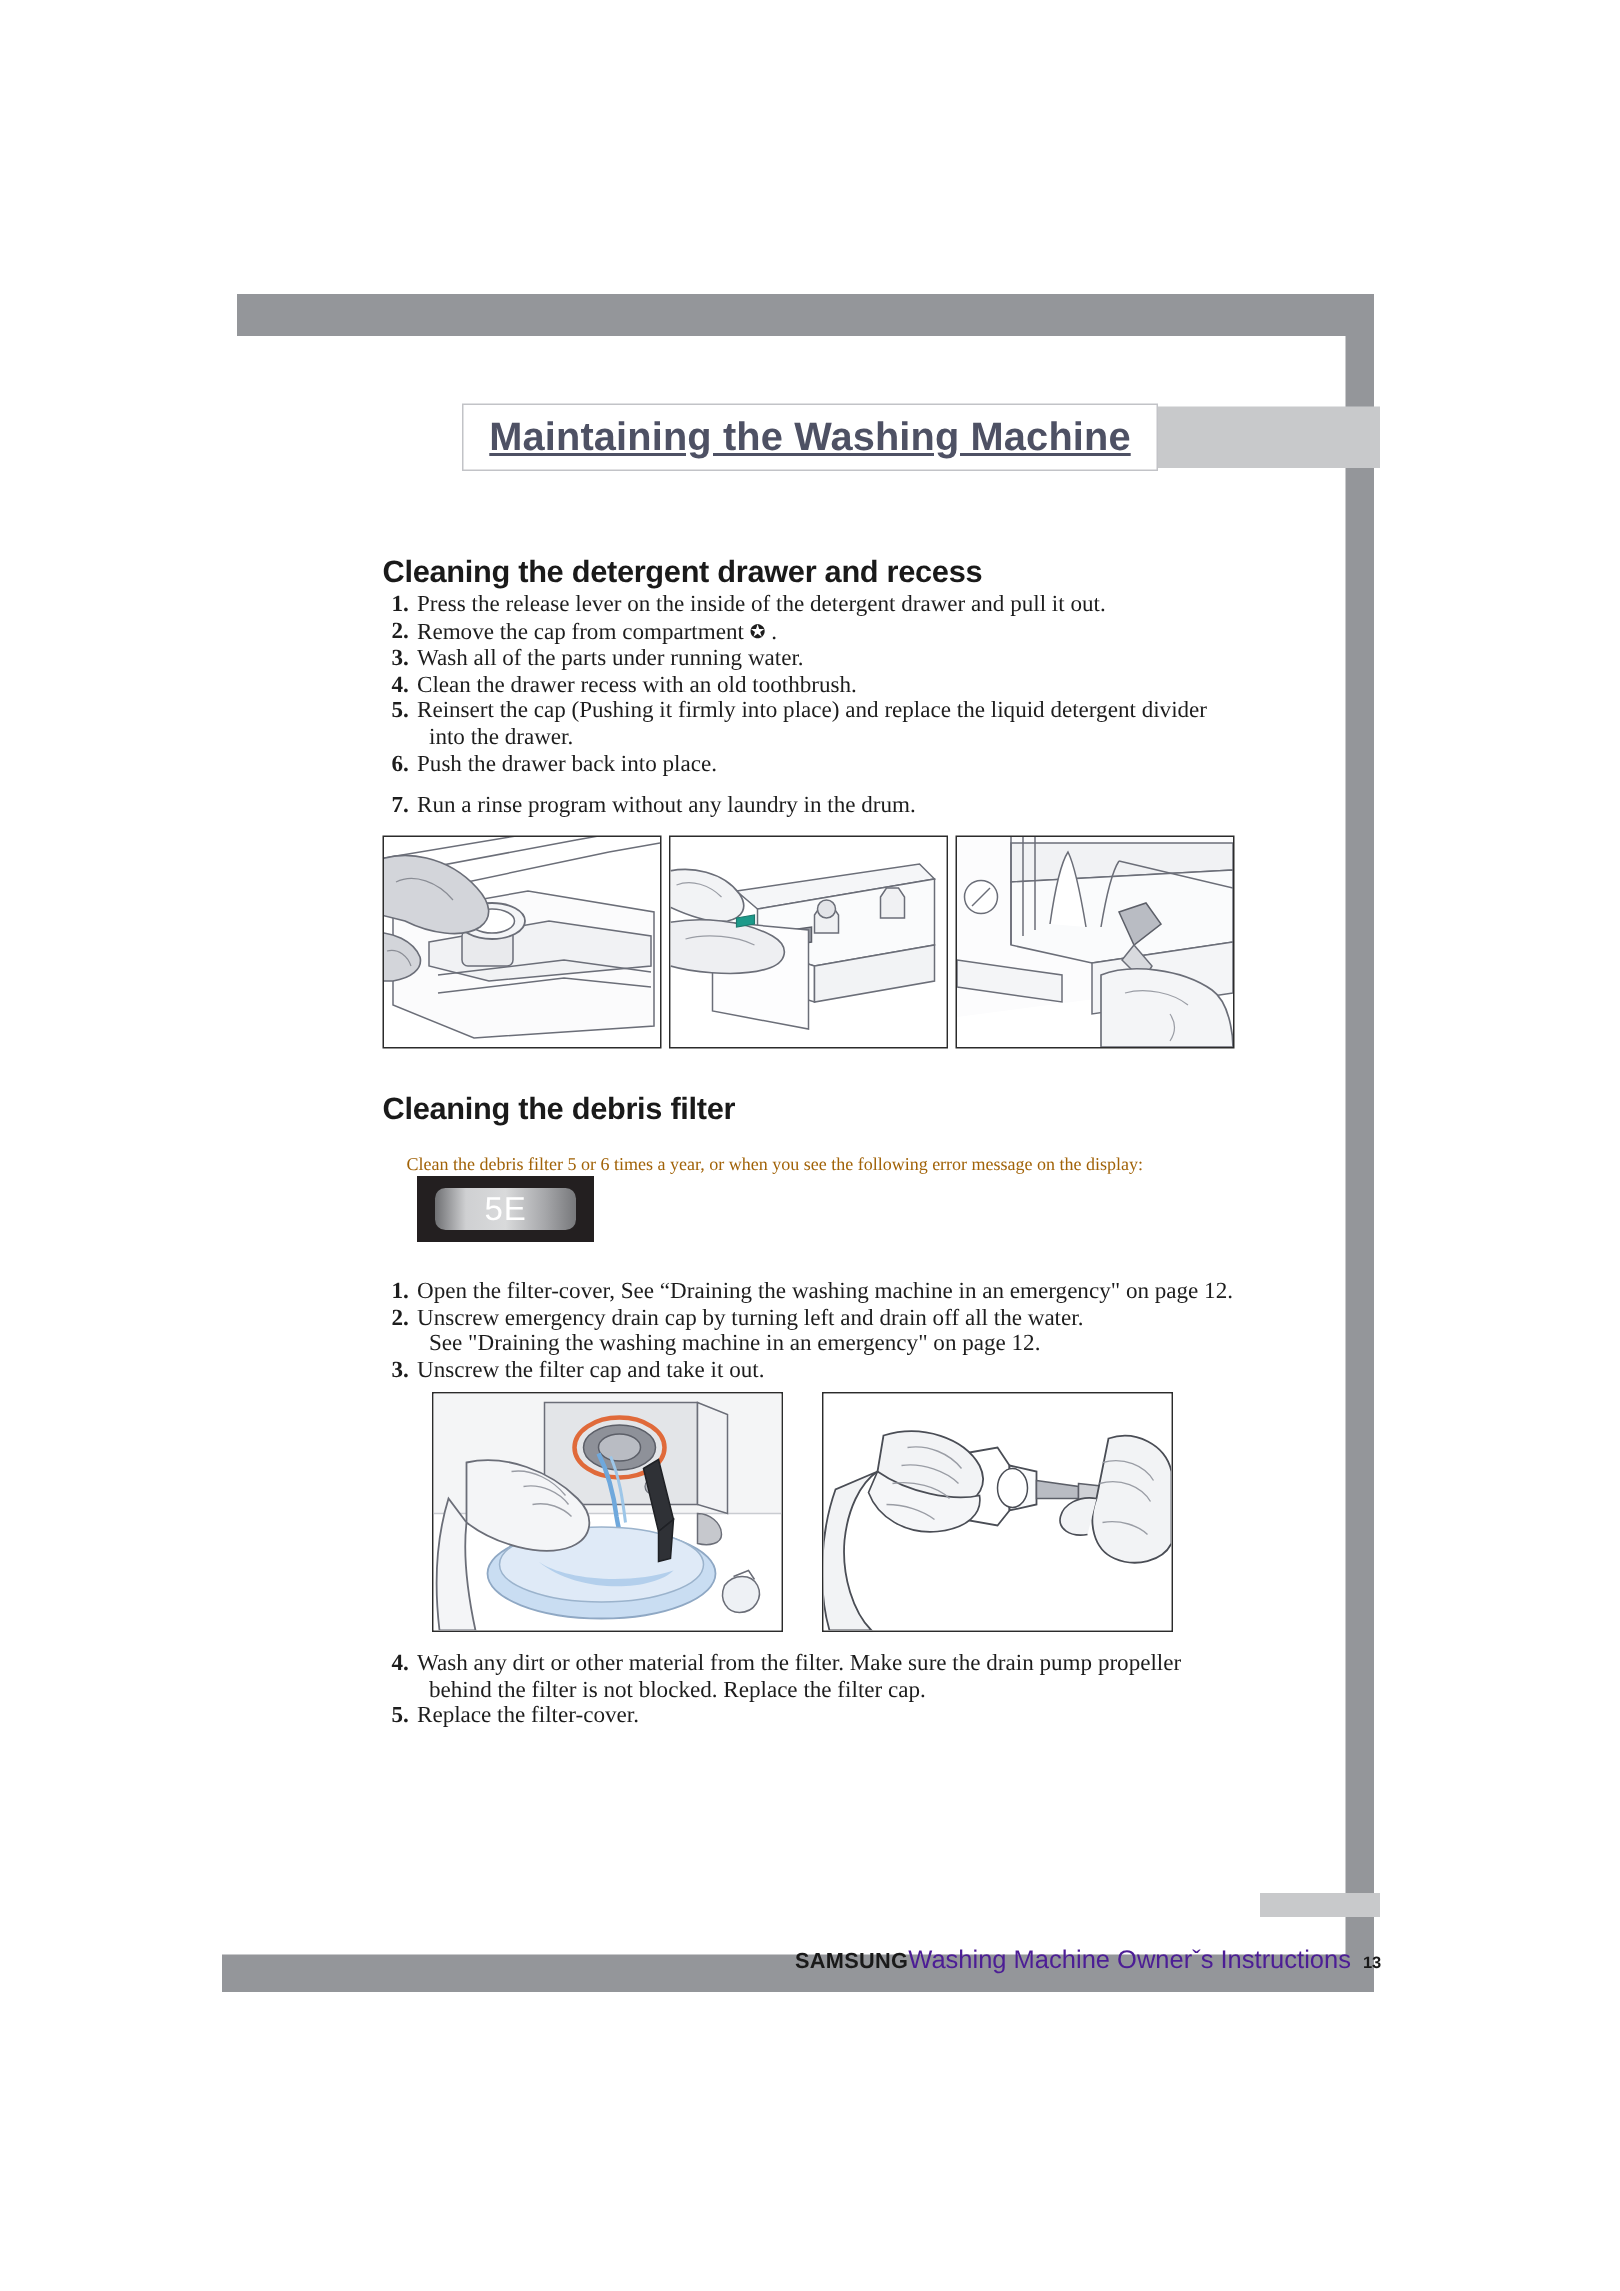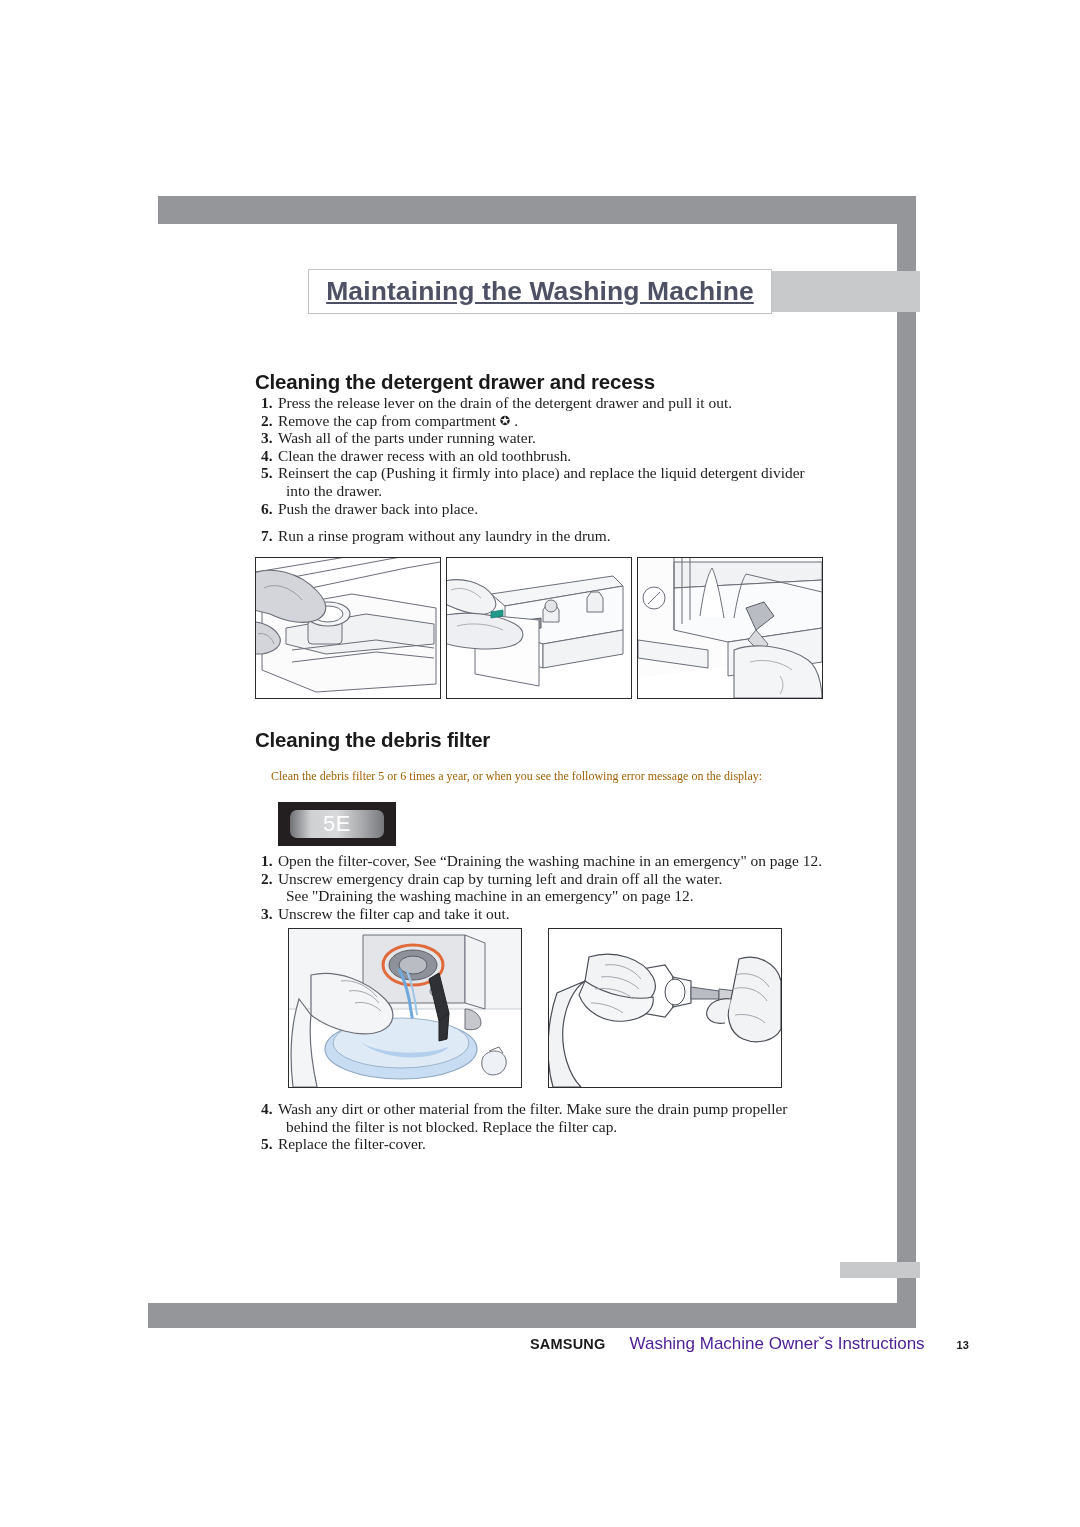--- a/index.html
+++ b/index.html
@@ -136,21 +136,21 @@
     font-size: 12px;
     line-height: 17.6px;
     color: #a16207;
     margin: 16px;
   }
 
   
   #error-display {
     position: absolute;
     left: 278px;
-    top: 802px;
+    top: 784px;
     width: 118px;
     height: 44px;
     background: #231f20;
   }
   #error-display .lcd {
     position: absolute;
     left: 12px;
     top: 8px;
     width: 94px;
     height: 28px;
@@ -176,24 +176,24 @@
     border: 1px solid #2b2b2b;
     box-sizing: border-box;
     overflow: hidden;
   }
   .panel svg { display: block; }
 
   
   #footer {
     position: absolute;
     left: 530px;
-    top: 1334px;
+    top: 1297px;
     display: flex;
     align-items: baseline;
-    gap: 24px;
+    gap: 0;
     white-space: nowrap;
   }
   #footer .brand {
     font-family: "Liberation Sans", sans-serif;
     font-weight: bold;
     font-size: 14.5px;
     color: #1a1a1a;
     letter-spacing: 0.2px;
   }
   #footer .doc {
@@ -231,21 +231,21 @@
   <span class="title-text">Maintaining the Washing Machine</span>
 </div>
 
 <div id="content">
 
   <h2 class="section-heading" style="">Cleaning the detergent drawer and recess</h2>
 
   <ol class="steps">
     <li>
       <span class="num">1.</span>
-      <span>Press the release lever on the drain of the detergent drawer and pull it out.</span>
+      <span>Press the release lever on the inside of the detergent drawer and pull it out.</span>
     </li>
     <li>
       <span class="num">2.</span>
       <span>Remove the cap from compartment</span>
       <span class="sym">✪</span>
       <span>.</span>
     </li>
     <li>
       <span class="num">3.</span>
       <span>Wash all of the parts under running water.</span>

